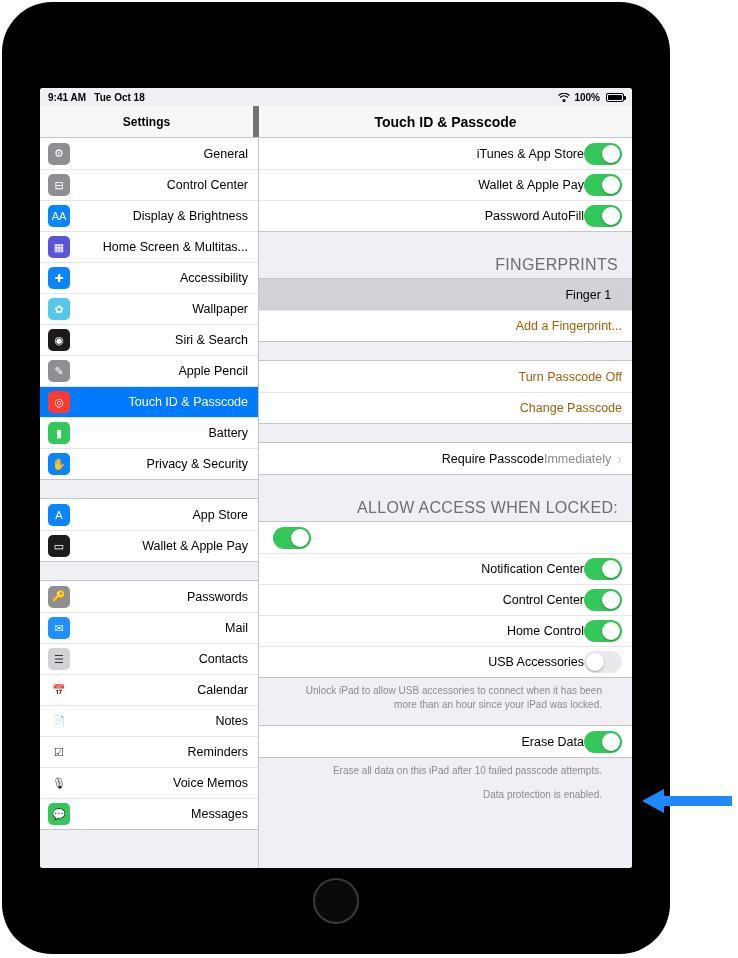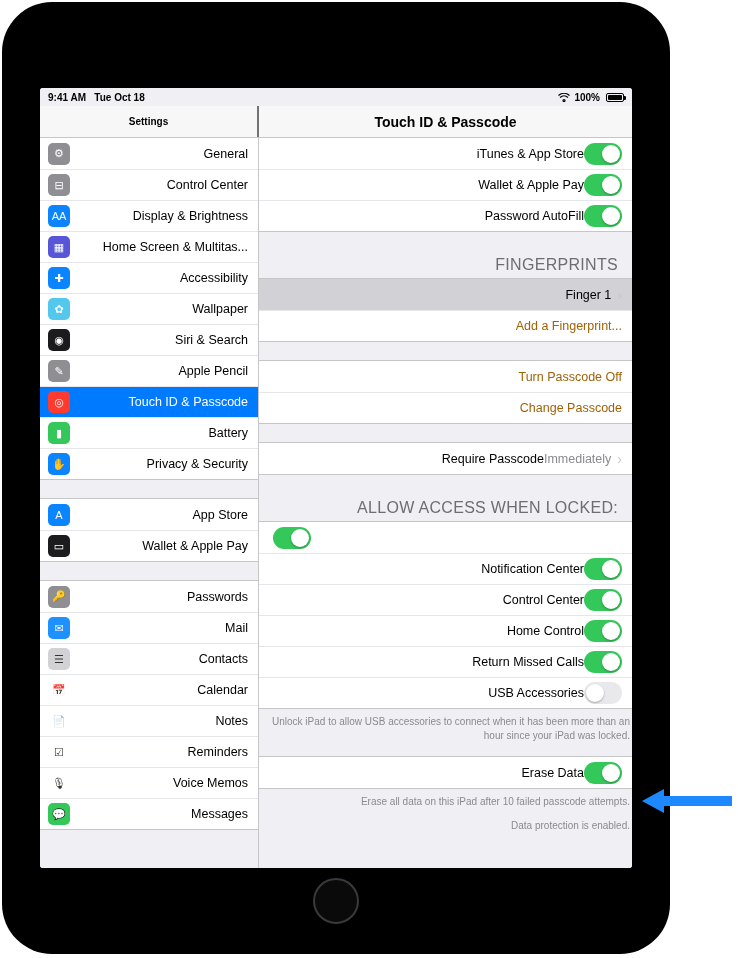--- a/index.html
+++ b/index.html
@@ -33,41 +33,41 @@
   .wifi-icon { width: 12px; height: 9px; }
   .battery { width: 18px; height: 9px; border: 1px solid #000; border-radius: 2px; position: relative; margin-left: 2px; }
   .battery::after { content:""; position:absolute; right:-3px; top:2px; width:2px; height:4px; background:#000; border-radius:0 1px 1px 0; }
   .battery-fill { position:absolute; left:1px; top:1px; bottom:1px; right:1px; background:#000; border-radius:1px; }
 
   
   .header-bar {
     height: 32px; display: flex; border-bottom: 1px solid #c6c6c8;
     background: #f7f7f8;
   }
-  .header-left { width: 37%; display:flex; align-items:center; justify-content:center; font-weight:600; font-size:10px; border-right:2px solid #737373; }
+  .header-left { width: 37%; display:flex; align-items:center; justify-content:center; font-weight:600; font-size:12px; border-right:6px solid #737373; }
   .header-right { flex:1; display:flex; align-items:center; justify-content:center; font-weight:600; font-size:14px; }
 
   
   .columns { flex:1; display:flex; overflow:hidden; }
   .sidebar { width: 37%; border-right:1px solid #c6c6c8; background:#efeff4; overflow:hidden; }
   .main { flex:1; background:#efeff4; overflow:hidden; }
 
   .group { background:#fff; border-top:1px solid #c6c6c8; border-bottom:1px solid #c6c6c8; margin-bottom:18px; }
   .group.first { border-top:none; margin-top:0; }
   .group .row { height:31px; display:flex; align-items:center; padding-left:8px; padding-right:10px; border-top:1px solid #e5e5ea; font-size:12.5px; position:relative; }
   .group .row:first-child { border-top:none; }
   .row .icon { width:22px; height:22px; border-radius:5px; margin-right:10px; flex:0 0 auto; display:flex; align-items:center; justify-content:center; }
   .row.selected { background:#007aff; color:#fff; }
   .row.selected .icon { }
   .row .label { flex:1; white-space:nowrap; overflow:hidden; text-overflow:ellipsis; }
 
   .main .group .row { padding-left:14px; height:31px; }
   .main .group .row .label { font-size:12.5px; }
   .section-header { font-size:16px; color:#6d6d72; letter-spacing:0.3px; text-transform:uppercase; padding:6px 14px 4px; }
-  .footer-text { font-size:10px; color:#8a8a8f; padding:4px 2px 0; line-height:1.35; }
+  .footer-text { font-size:10px; color:#8a8a8f; padding:4px 30px 0; line-height:1.35; }
 
   .toggle {
     width: 38px; height: 22px; border-radius: 11px; position: relative; flex:0 0 auto;
   }
   .toggle .knob {
     position:absolute; top:2px; width:18px; height:18px; border-radius:50%; background:#fff;
     box-shadow: 0 1px 2px rgba(0,0,0,0.3);
   }
   .toggle.on { background:#34c759; }
   .toggle.on .knob { right:2px; }
@@ -278,26 +278,20 @@
                   <span class="knob"></span>
                 </span>
               </div>
               <div class="row">
                 <span class="label">Home Control</span>
                 <span class="toggle on">
                   <span class="knob"></span>
                 </span>
               </div>
               <div class="row">
-                <span class="label">Return Missed Calls</span>
-                <span class="toggle on">
-                  <span class="knob"></span>
-                </span>
-              </div>
-              <div class="row">
                 <span class="label">USB Accessories</span>
                 <span class="toggle off">
                   <span class="knob"></span>
                 </span>
               </div>
             </div>
           <div class="footer-text" style="margin-bottom:14px;">Unlock iPad to allow USB accessories to connect when it has been more than an hour since your iPad was locked.</div>
 
           <div class="group" style="margin-bottom:2px;">
             <div class="row">

